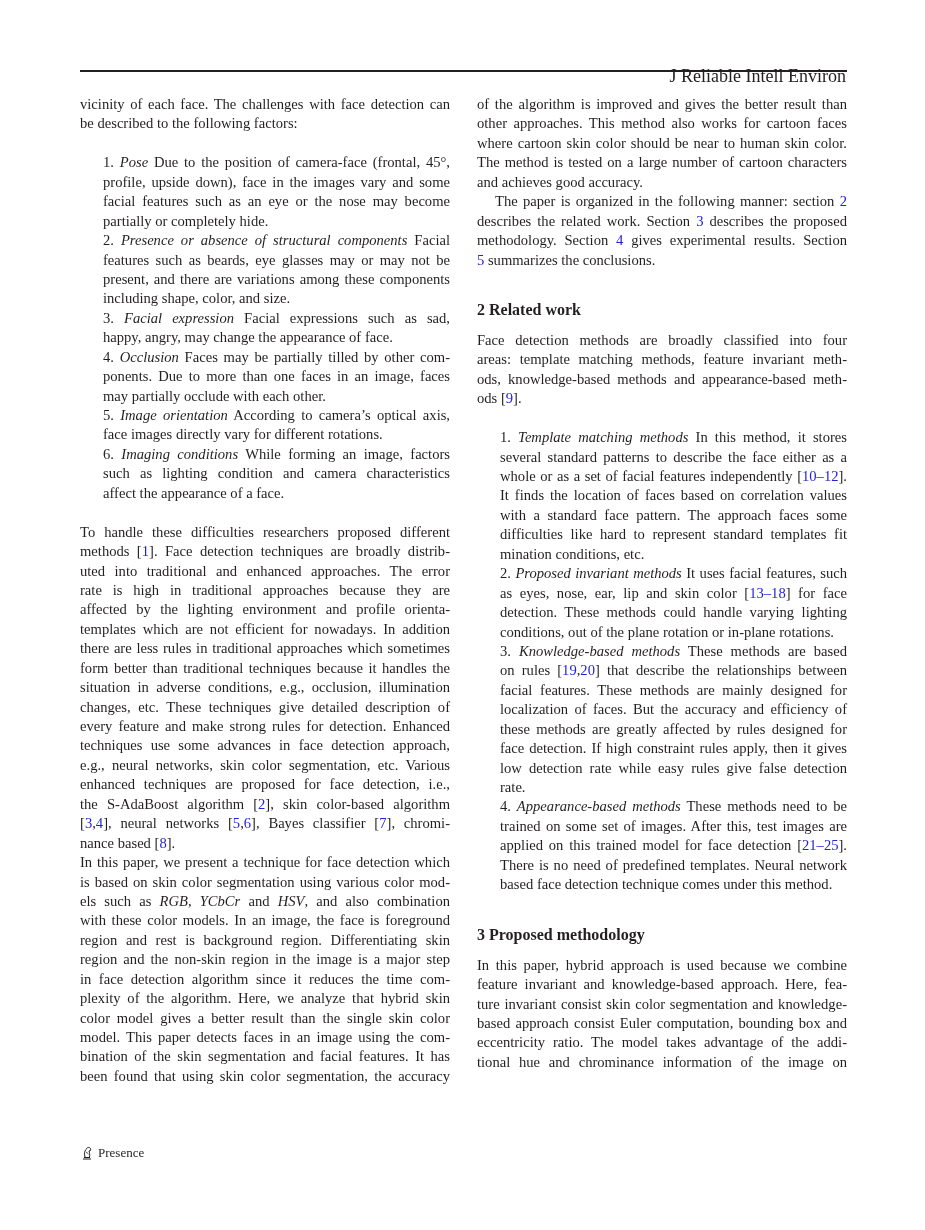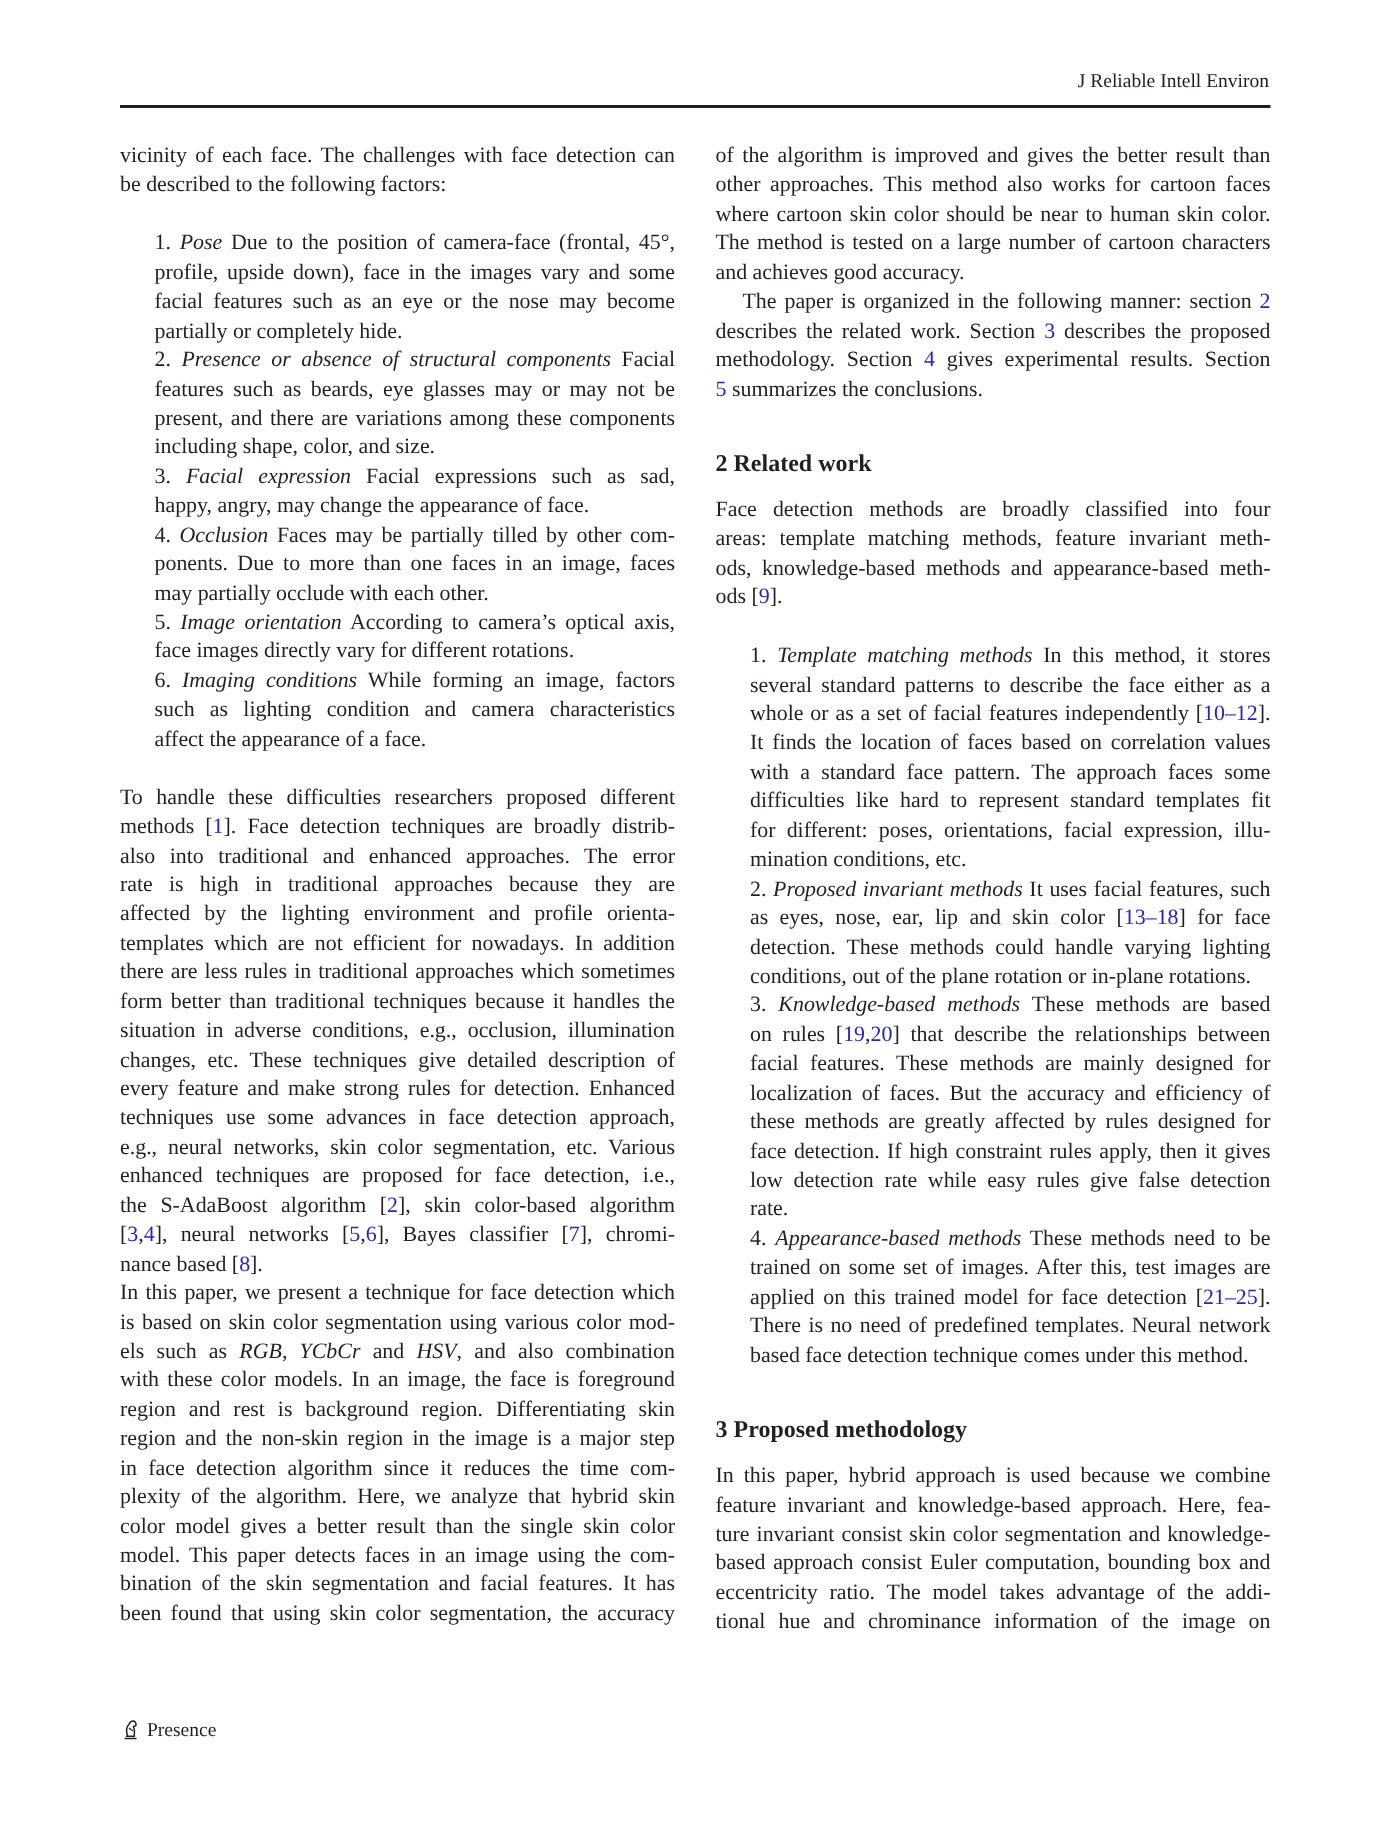--- a/index.html
+++ b/index.html
@@ -1,18 +1,18 @@
 <!DOCTYPE html>
 <html><head>
 <meta charset="utf-8">
 <style>
   html, body { margin: 0; padding: 0; background: #ffffff; }
   body { width: 925px; height: 1230px; position: relative; overflow: hidden;
          font-family: "Liberation Serif", "DejaVu Serif", serif; color: #231f20; }
-  .running-head { position: absolute; right: 79px; top: 46px; font-size: 13px; }
+  .running-head { position: absolute; right: 79px; top: 66px; font-size: 18px; }
   .head-rule { position: absolute; left: 80px; width: 767px; top: 70px; height: 2px; background: #231f20; }
   .col { position: absolute; top: 95px; width: 370px; }
   .col-left { left: 80px; }
   .col-right { left: 477px; }
   .ln { display: block; height: 19.45px; line-height: 19.45px; font-size: 14.6px;
         white-space: nowrap; text-align: justify; text-align-last: justify; }
   .ln.last { text-align-last: left; }
   .ln.ind { padding-left: 23px; width: 347px; }
   .ln.para-indent { text-indent: 18px; }
   .gap { display: block; height: 19.45px; }
@@ -61,21 +61,21 @@
     </div>
     <div>
       <span class="ln ind"><span>6. </span><span class="i">Imaging conditions</span> While forming an image, factors</span>
       <span class="ln ind">such as lighting condition and camera characteristics</span>
       <span class="ln ind last">affect the appearance of a face.</span>
     </div>
     <span class="gap"></span>
     <div>
       <span class="ln ">To handle these difficulties researchers proposed different</span>
       <span class="ln ">methods [<a class="cite">1</a>]. Face detection techniques are broadly distrib-</span>
-      <span class="ln ">also into traditional and enhanced approaches. The error</span>
+      <span class="ln ">uted into traditional and enhanced approaches. The error</span>
       <span class="ln ">rate is high in traditional approaches because they are</span>
       <span class="ln ">affected by the lighting environment and profile orienta-</span>
       <span class="ln ">templates which are not efficient for nowadays. In addition</span>
       <span class="ln ">there are less rules in traditional approaches which sometimes</span>
       <span class="ln ">form better than traditional techniques because it handles the</span>
       <span class="ln ">situation in adverse conditions, e.g., occlusion, illumination</span>
       <span class="ln ">changes, etc. These techniques give detailed description of</span>
       <span class="ln ">every feature and make strong rules for detection. Enhanced</span>
       <span class="ln ">techniques use some advances in face detection approach,</span>
       <span class="ln ">e.g., neural networks, skin color segmentation, etc. Various</span>
@@ -123,21 +123,20 @@
       <span class="ln last">ods [<a class="cite">9</a>].</span>
     </div>
     <span class="gap"></span>
     <div>
       <span class="ln ind"><span>1. </span><span class="i">Template matching methods</span> In this method, it stores</span>
       <span class="ln ind">several standard patterns to describe the face either as a</span>
       <span class="ln ind">whole or as a set of facial features independently [<a class="cite">10–12</a>].</span>
       <span class="ln ind">It finds the location of faces based on correlation values</span>
       <span class="ln ind">with a standard face pattern. The approach faces some</span>
       <span class="ln ind">difficulties like hard to represent standard templates fit</span>
-      <span class="ln ind">for different: poses, orientations, facial expression, illu-</span>
       <span class="ln ind last">mination conditions, etc.</span>
     </div>
     <div>
       <span class="ln ind"><span>2. </span><span class="i">Proposed invariant methods</span> It uses facial features, such</span>
       <span class="ln ind">as eyes, nose, ear, lip and skin color [<a class="cite">13–18</a>] for face</span>
       <span class="ln ind">detection. These methods could handle varying lighting</span>
       <span class="ln ind last">conditions, out of the plane rotation or in-plane rotations.</span>
     </div>
     <div>
       <span class="ln ind"><span>3. </span><span class="i">Knowledge-based methods</span> These methods are based</span>

